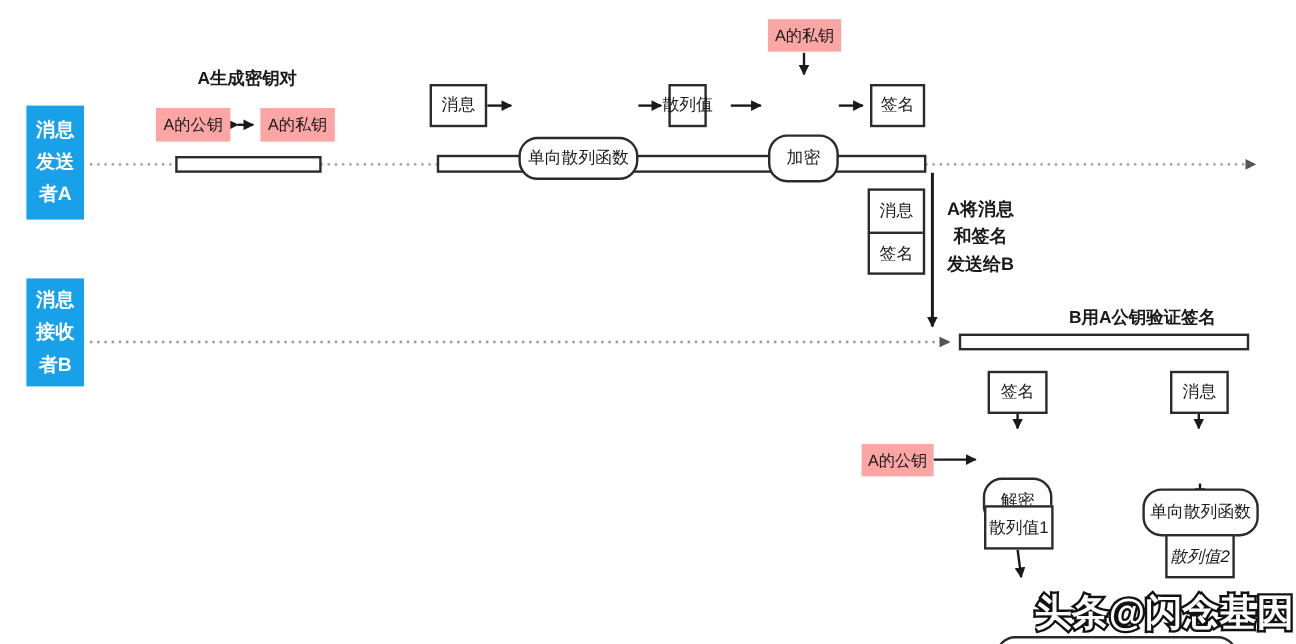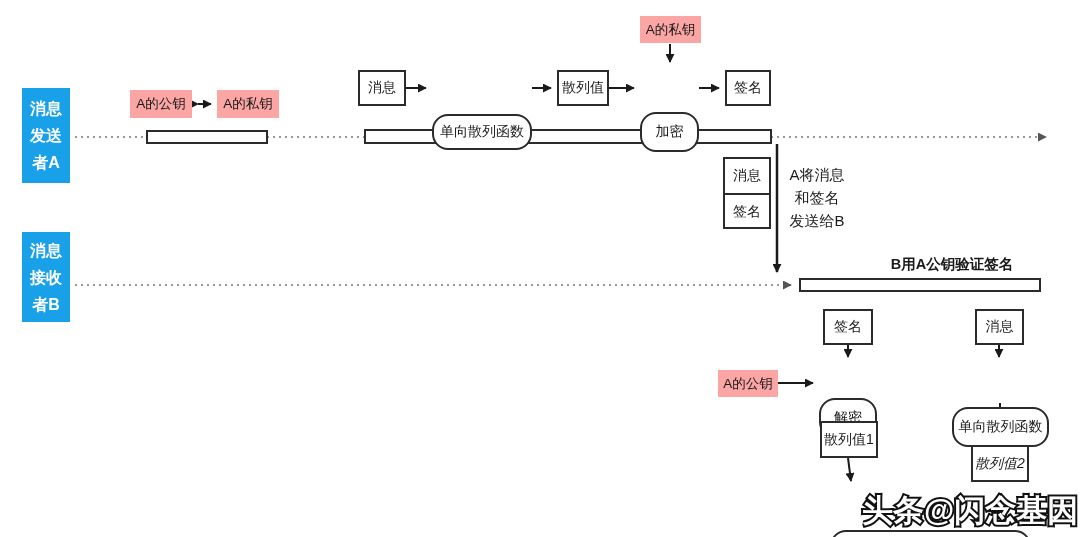--- a/index.html
+++ b/index.html
@@ -16,21 +16,21 @@
   .gray{
     background:#fca5a5;display:flex;align-items:center;justify-content:center;
     font-size:13.5px;white-space:nowrap;z-index:3;
   }
   .lane{
     background:#18a0e8;color:#fff;font-weight:bold;font-size:16px;
     display:flex;flex-direction:column;align-items:center;justify-content:center;
     line-height:27px;z-index:3;
   }
   .title{font-weight:bold;font-size:14.5px;text-align:center;white-space:nowrap;z-index:3;}
-  .note{font-weight:normal;font-size:15px;text-align:center;line-height:23px;z-index:3;}
+  .note{font-weight:bold;font-size:15px;text-align:center;line-height:23px;z-index:3;}
   .packet{background:#fff;border:2px solid #2b2b2b;z-index:3;}
   .packet .cell{
     height:34px;display:flex;align-items:center;justify-content:center;font-size:14px;
   }
   .packet .cell.top{border-bottom:2px solid #2b2b2b;}
   svg.lines{position:absolute;left:0;top:0;z-index:1;}
   svg.wm{position:absolute;overflow:visible;z-index:6;}
 </style>
 </head>
 <body>
@@ -78,26 +78,27 @@
     <span>消息</span>
     <span>发送</span>
     <span>者A</span>
   </div>
   <div class="abs lane" style="left:22px;top:232px;width:48px;height:90px;">
     <span>消息</span>
     <span>接收</span>
     <span>者B</span>
   </div>
 
+  <div class="abs title" style="left:132px;top:56px;width:148px;">A生成密钥对</div>
   <div class="abs gray" style="left:130px;top:90px;width:62px;height:28px;">A的公钥</div>
   <div class="abs gray" style="left:217px;top:90px;width:62px;height:28px;">A的私钥</div>
 
   <div class="abs box" style="left:358px;top:70px;width:48px;height:36px;">消息</div>
   <div class="abs box round" style="left:432px;top:70px;width:100px;height:36px;">单向散列函数</div>
-  <div class="abs box" style="left:557px;top:70px;width:52px;height:36px;">散列值</div>
+  <div class="abs box" style="left:557px;top:70px;width:32px;height:36px;">散列值</div>
   <div class="abs gray" style="left:640px;top:16px;width:61px;height:27px;">A的私钥</div>
   <div class="abs box round" style="left:640px;top:68px;width:59px;height:40px;text-align:right;">加密</div>
   <div class="abs box" style="left:725px;top:70px;width:46px;height:36px;">签名</div>
 
   <div class="abs packet" style="left:723px;top:157px;width:48px;height:72px;">
     <div class="cell top">消息</div>
     <div class="cell">签名</div>
   </div>
 
   <div class="abs note" style="left:781px;top:163px;width:72px;">

